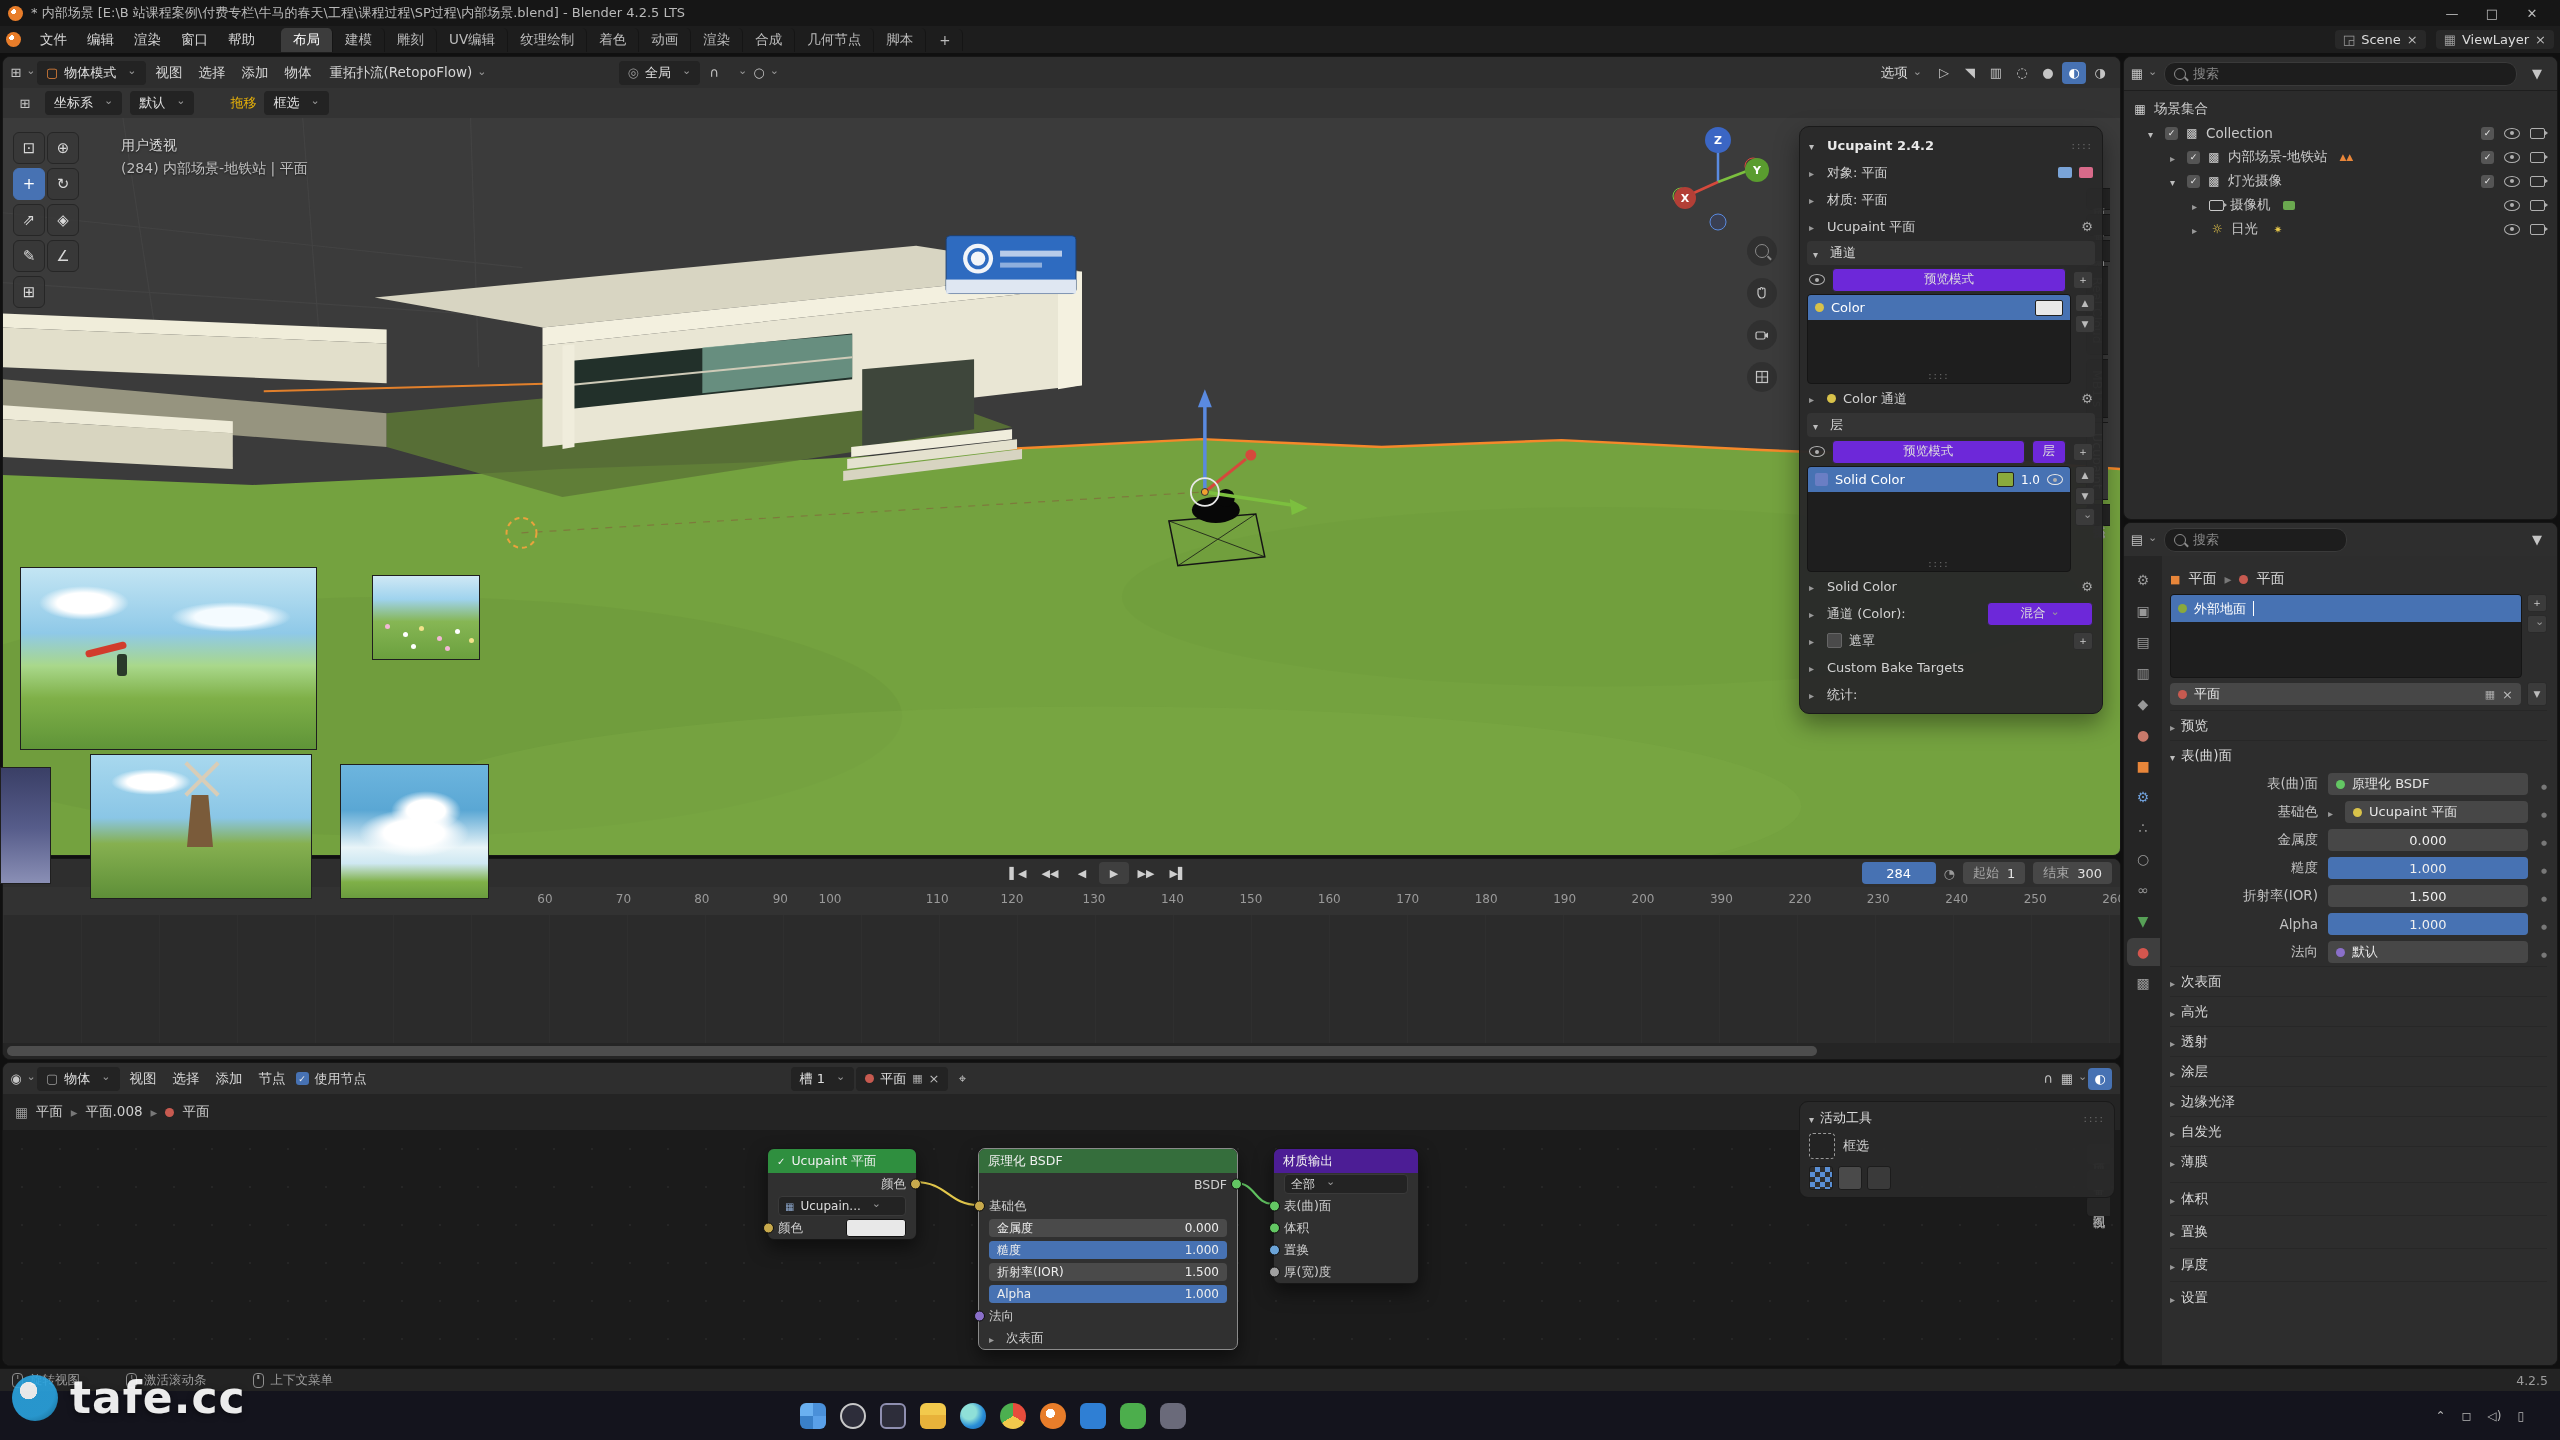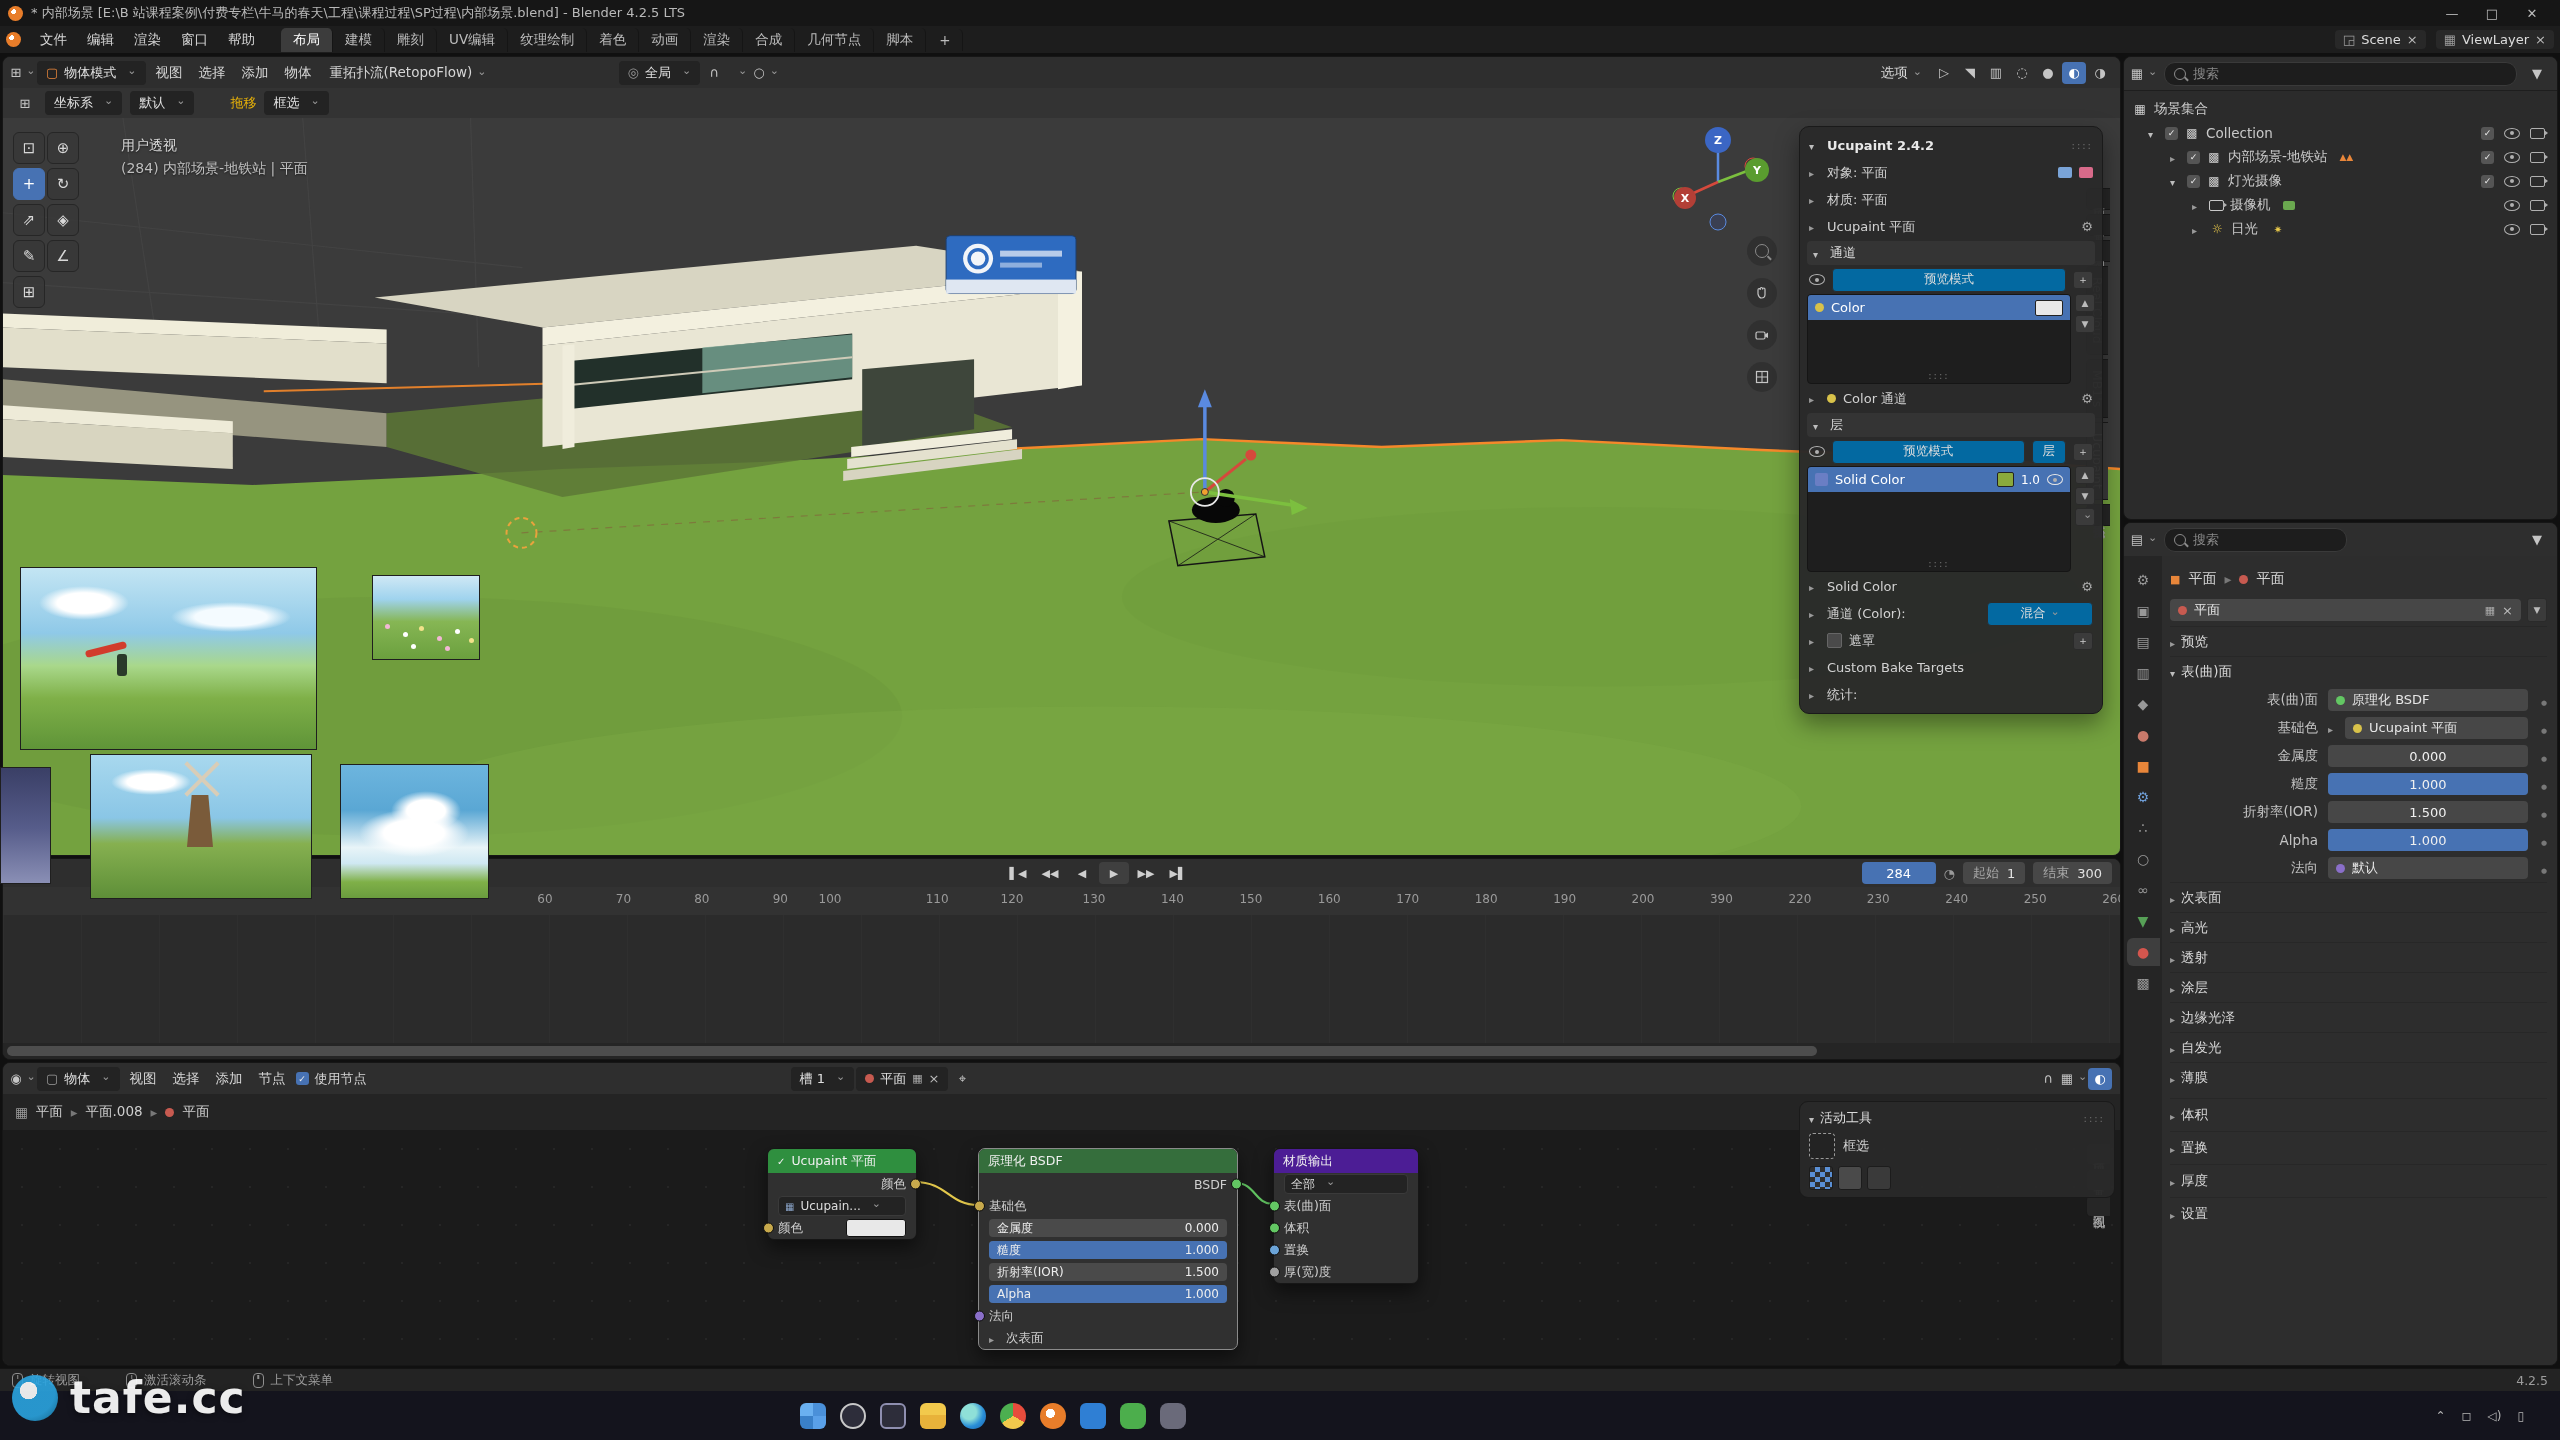--- a/index.html
+++ b/index.html
@@ -48,21 +48,21 @@
   .vp-overlay-text .l2{color:#bfbfbf}
   .toolcol{position:absolute;left:10px;top:14px;display:grid;grid-template-columns:30px 30px;gap:4px;z-index:25}
   .tool{width:30px;height:30px;background:rgba(56,56,56,.92);border:1px solid #262626;border-radius:6px;display:flex;align-items:center;justify-content:center;color:#d8d8d8;font-size:15px}
   .tool.active{background:#4772b3;border-color:#4772b3;color:#fff}
   .navicons{position:absolute;left:1744px;top:118px;display:flex;flex-direction:column;gap:12px;z-index:25}
   .navico{width:30px;height:30px;border-radius:50%;background:rgba(40,40,40,.55);display:flex;align-items:center;justify-content:center}
   
   .upanel{position:absolute;left:1796px;top:8px;width:288px;background:rgba(41,41,41,.97);border:1px solid #1a1a1a;border-radius:10px;padding:6px 7px;display:flex;flex-direction:column;gap:2px;font-size:13px;z-index:30;box-shadow:0 10px 24px rgba(0,0,0,.4)}
   .uprow{display:flex;align-items:center;gap:7px;min-height:25px;color:#d2d2d2;padding:0 2px}
   .upstrip{background:#343434;border-radius:4px;min-height:24px;padding:0 6px;display:flex;align-items:center;gap:6px;color:#dcdcdc}
-  .ubtn{background:#0369a1;border:1px solid #2c2c2c;border-radius:4px;height:22px;display:flex;align-items:center;justify-content:center;padding:0 10px;color:#ddd;font-size:12.5px}
+  .ubtn{background:#6d28d9;border:1px solid #2c2c2c;border-radius:4px;height:22px;display:flex;align-items:center;justify-content:center;padding:0 10px;color:#ddd;font-size:12.5px}
   .ulist{background:#1e1e1e;border:1px solid #151515;border-radius:4px;position:relative;overflow:hidden}
   .uselrow{height:25px;background:#4772b3;color:#fff;display:flex;align-items:center;gap:7px;padding:0 7px;font-size:13px}
   .minicol{display:flex;flex-direction:column;gap:3px;width:20px;align-items:center}
   .minib{width:18px;height:16px;background:#3b3b3b;border:1px solid #2a2a2a;border-radius:3px;display:flex;align-items:center;justify-content:center;font-size:9px;color:#bbb}
   .gripdots{color:#6f6f6f;font-size:10px;letter-spacing:2px;text-align:center}
   .sidetabs{position:absolute;right:0;top:70px;width:34px;display:flex;flex-direction:column;gap:4px;z-index:28;align-items:flex-start}
   .vtab{writing-mode:vertical-rl;background:#262626;border:1px solid #1a1a1a;border-right:none;color:#a8a8a8;font-size:12.5px;padding:10px 3px;border-radius:5px 0 0 5px}
   .vtab.active{background:#3c3c3c;color:#fff}
   
   #tl .tl-header{position:absolute;left:0;top:0;right:0;height:28px;background:#2e2e2e;border-bottom:1px solid #202020;display:flex;align-items:center}
@@ -798,20 +798,33 @@
       <span class="ptab">▩</span>
     </div>
     <div class="prc">
       <div class="row" style="height:30px;gap:8px">
         <span style="color:#e8863a;font-size:11px">■</span>
         <span>平面</span>
         <span style="color:#787878">▸</span>
         <span class="cdot" style="background:#c75a50"></span>
         <span>平面</span>
       </div>
+      <div class="row" style="gap:5px;align-items:stretch">
+        <div class="ulist grow" style="height:82px">
+          <div class="uselrow" style="height:27px">
+            <span class="cdot" style="background:#8aa93c"></span>
+            <span>外部地面</span>
+            <span style="width:1px;height:15px;background:#fff"></span>
+          </div>
+        </div>
+        <div class="minicol">
+          <span class="minib plus"></span>
+          <span class="minib cd"></span>
+        </div>
+      </div>
       <div class="row" style="height:32px;gap:6px">
         <span class="vbtn" style="flex:1">
           <span class="cdot" style="background:#c75a50"></span>
           <span>平面</span>
           <span class="grow"></span>
           <span style="color:#aaa;font-size:11px">▦</span>
           <span class="xx"></span>
         </span>
         <span class="minib" style="height:22px">▼</span>
       </div>

